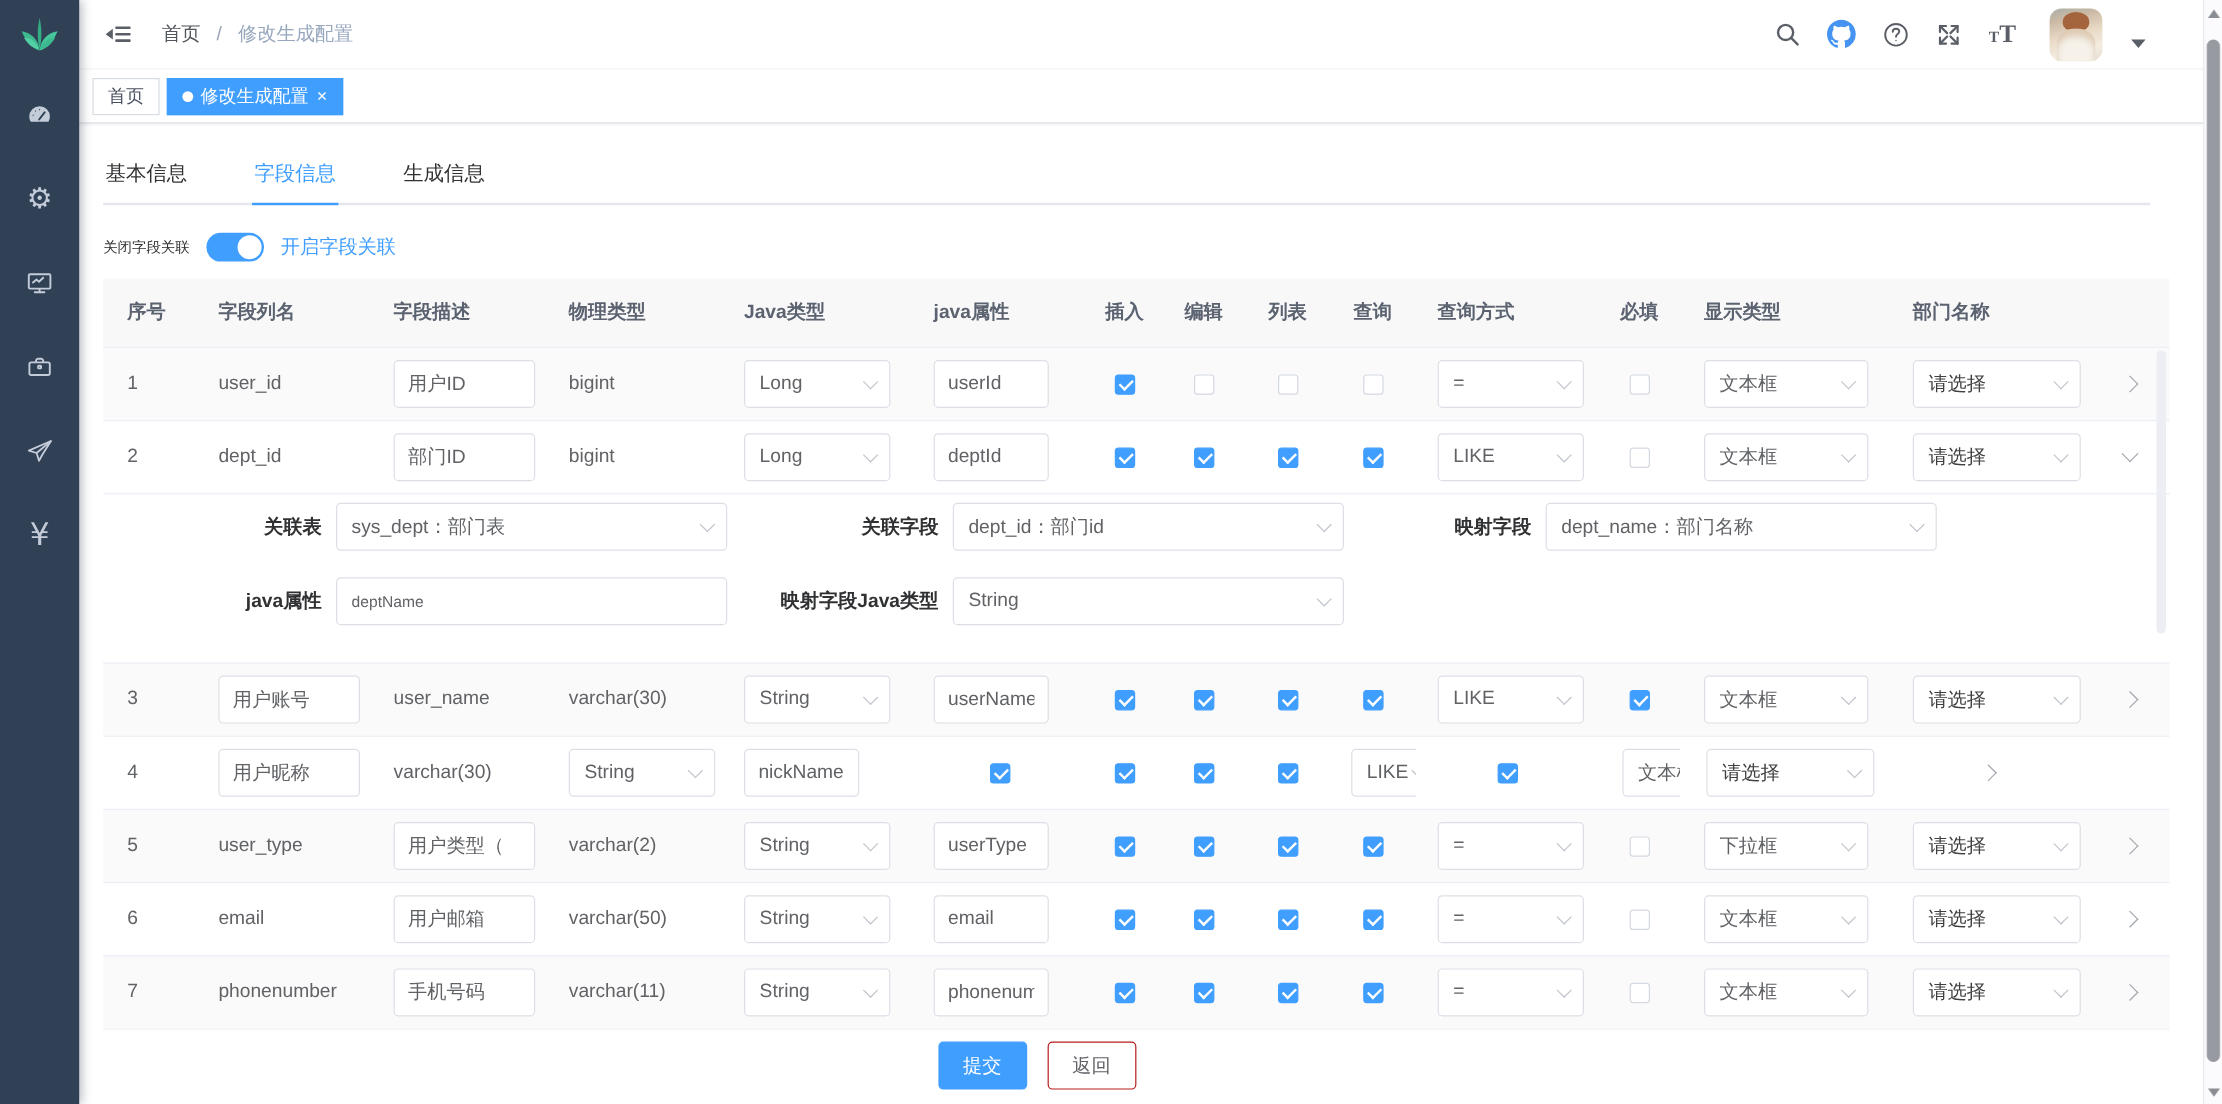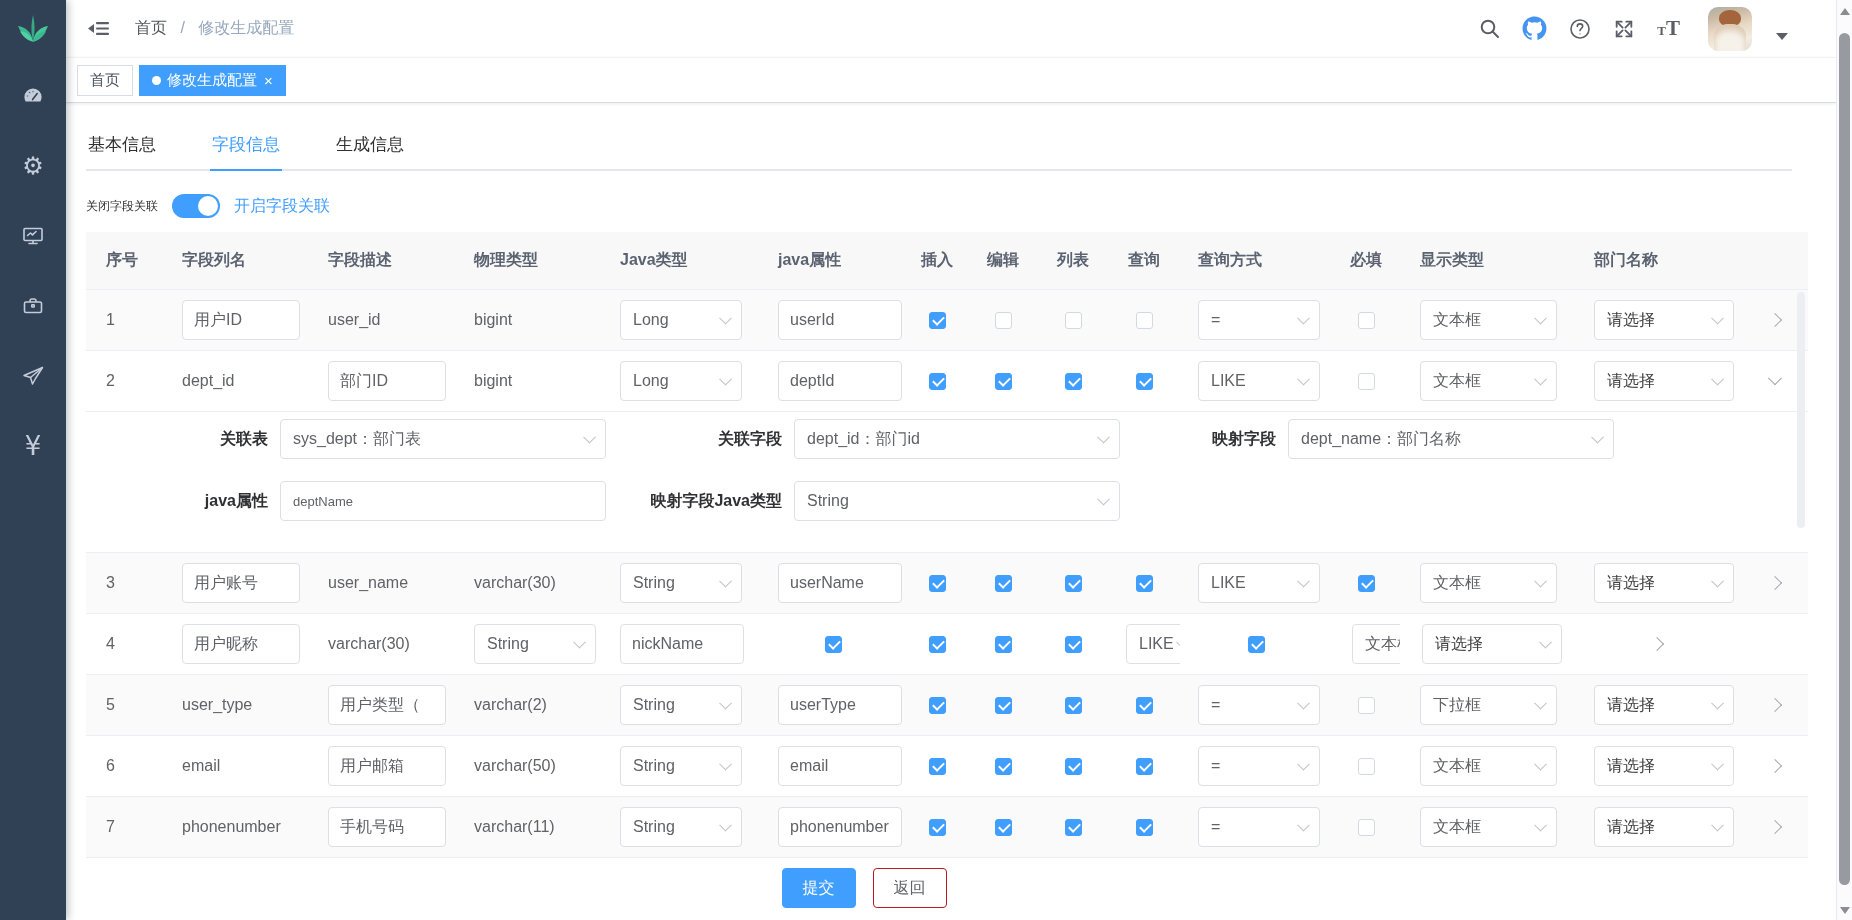--- a/index.html
+++ b/index.html
@@ -69,21 +69,21 @@
   .trow { height:61px; border-top:1px solid #ebeef5; background:#fff; }
   .trow.stripe { background:#fafafa; }
   .cell { display:flex; align-items:center; padding-left:18px; color:#606266; overflow:hidden; }
   .cell.center { justify-content:center; padding-left:0; }
   .cell.p20 { padding-left:20px;text-align:right; }
   .cell.p22 { padding-left:22px; }
   .thead .cell { color:#5b6270; }
 
   .inp { height:40px; border:1px solid #dcdfe6; border-radius:4px; background:#fff; color:#606266;
     font-size:16px; font-family:inherit; padding:0 11px; outline:none; width:118px; }
-  .inp.w116 { width:124px; }
+  .inp.w116 { width:96px; }
   .sel { height:40px; border:1px solid #dcdfe6; border-radius:4px; background:#fff; display:flex; align-items:center;
     position:relative; padding:0 24px 0 12px; cursor:pointer; width:122px; }
   .sel.w137 { width:137px; }
   .sel.w140 { width:140px; }
   .sel.w326 { width:326px; }
   .sel-v { color:#606266; font-size:16px; white-space:nowrap; overflow:hidden; }
   .sel.placeholder .sel-v { color:#404040; }
   .chev { position:absolute; right:11px; top:50%; width:9px; height:9px; border-right:1.6px solid #c0c4cc; border-bottom:1.6px solid #c0c4cc;
     transform:translateY(-70%) rotate(45deg); }
   .cb { width:17px; height:17px; border:1px solid #d4d9e1; border-radius:3px; background:#fff; display:inline-block; position:relative; cursor:pointer; }
@@ -267,24 +267,24 @@
         <div class="cell">查询方式</div>
         <div class="cell center">必填</div>
         <div class="cell p20">显示类型</div>
         <div class="cell p22">部门名称</div>
         <div class="cell center"></div>
       </div>
 
       <div>
           <div class="trow stripe">
     <div class="cell p20">1</div>
+    <div class="cell">user_id</div>
     <div class="cell">
               <input class="inp" value="用户ID" style="">
             </div>
-    <div class="cell">user_id</div>
     <div class="cell">bigint</div>
     <div class="cell">
               <span class="sel">
                 <span class="sel-v">Long</span>
                 <span class="chev"></span>
               </span>
             </div>
     <div class="cell">
               <input class="inp w116" value="userId" style="">
             </div>

